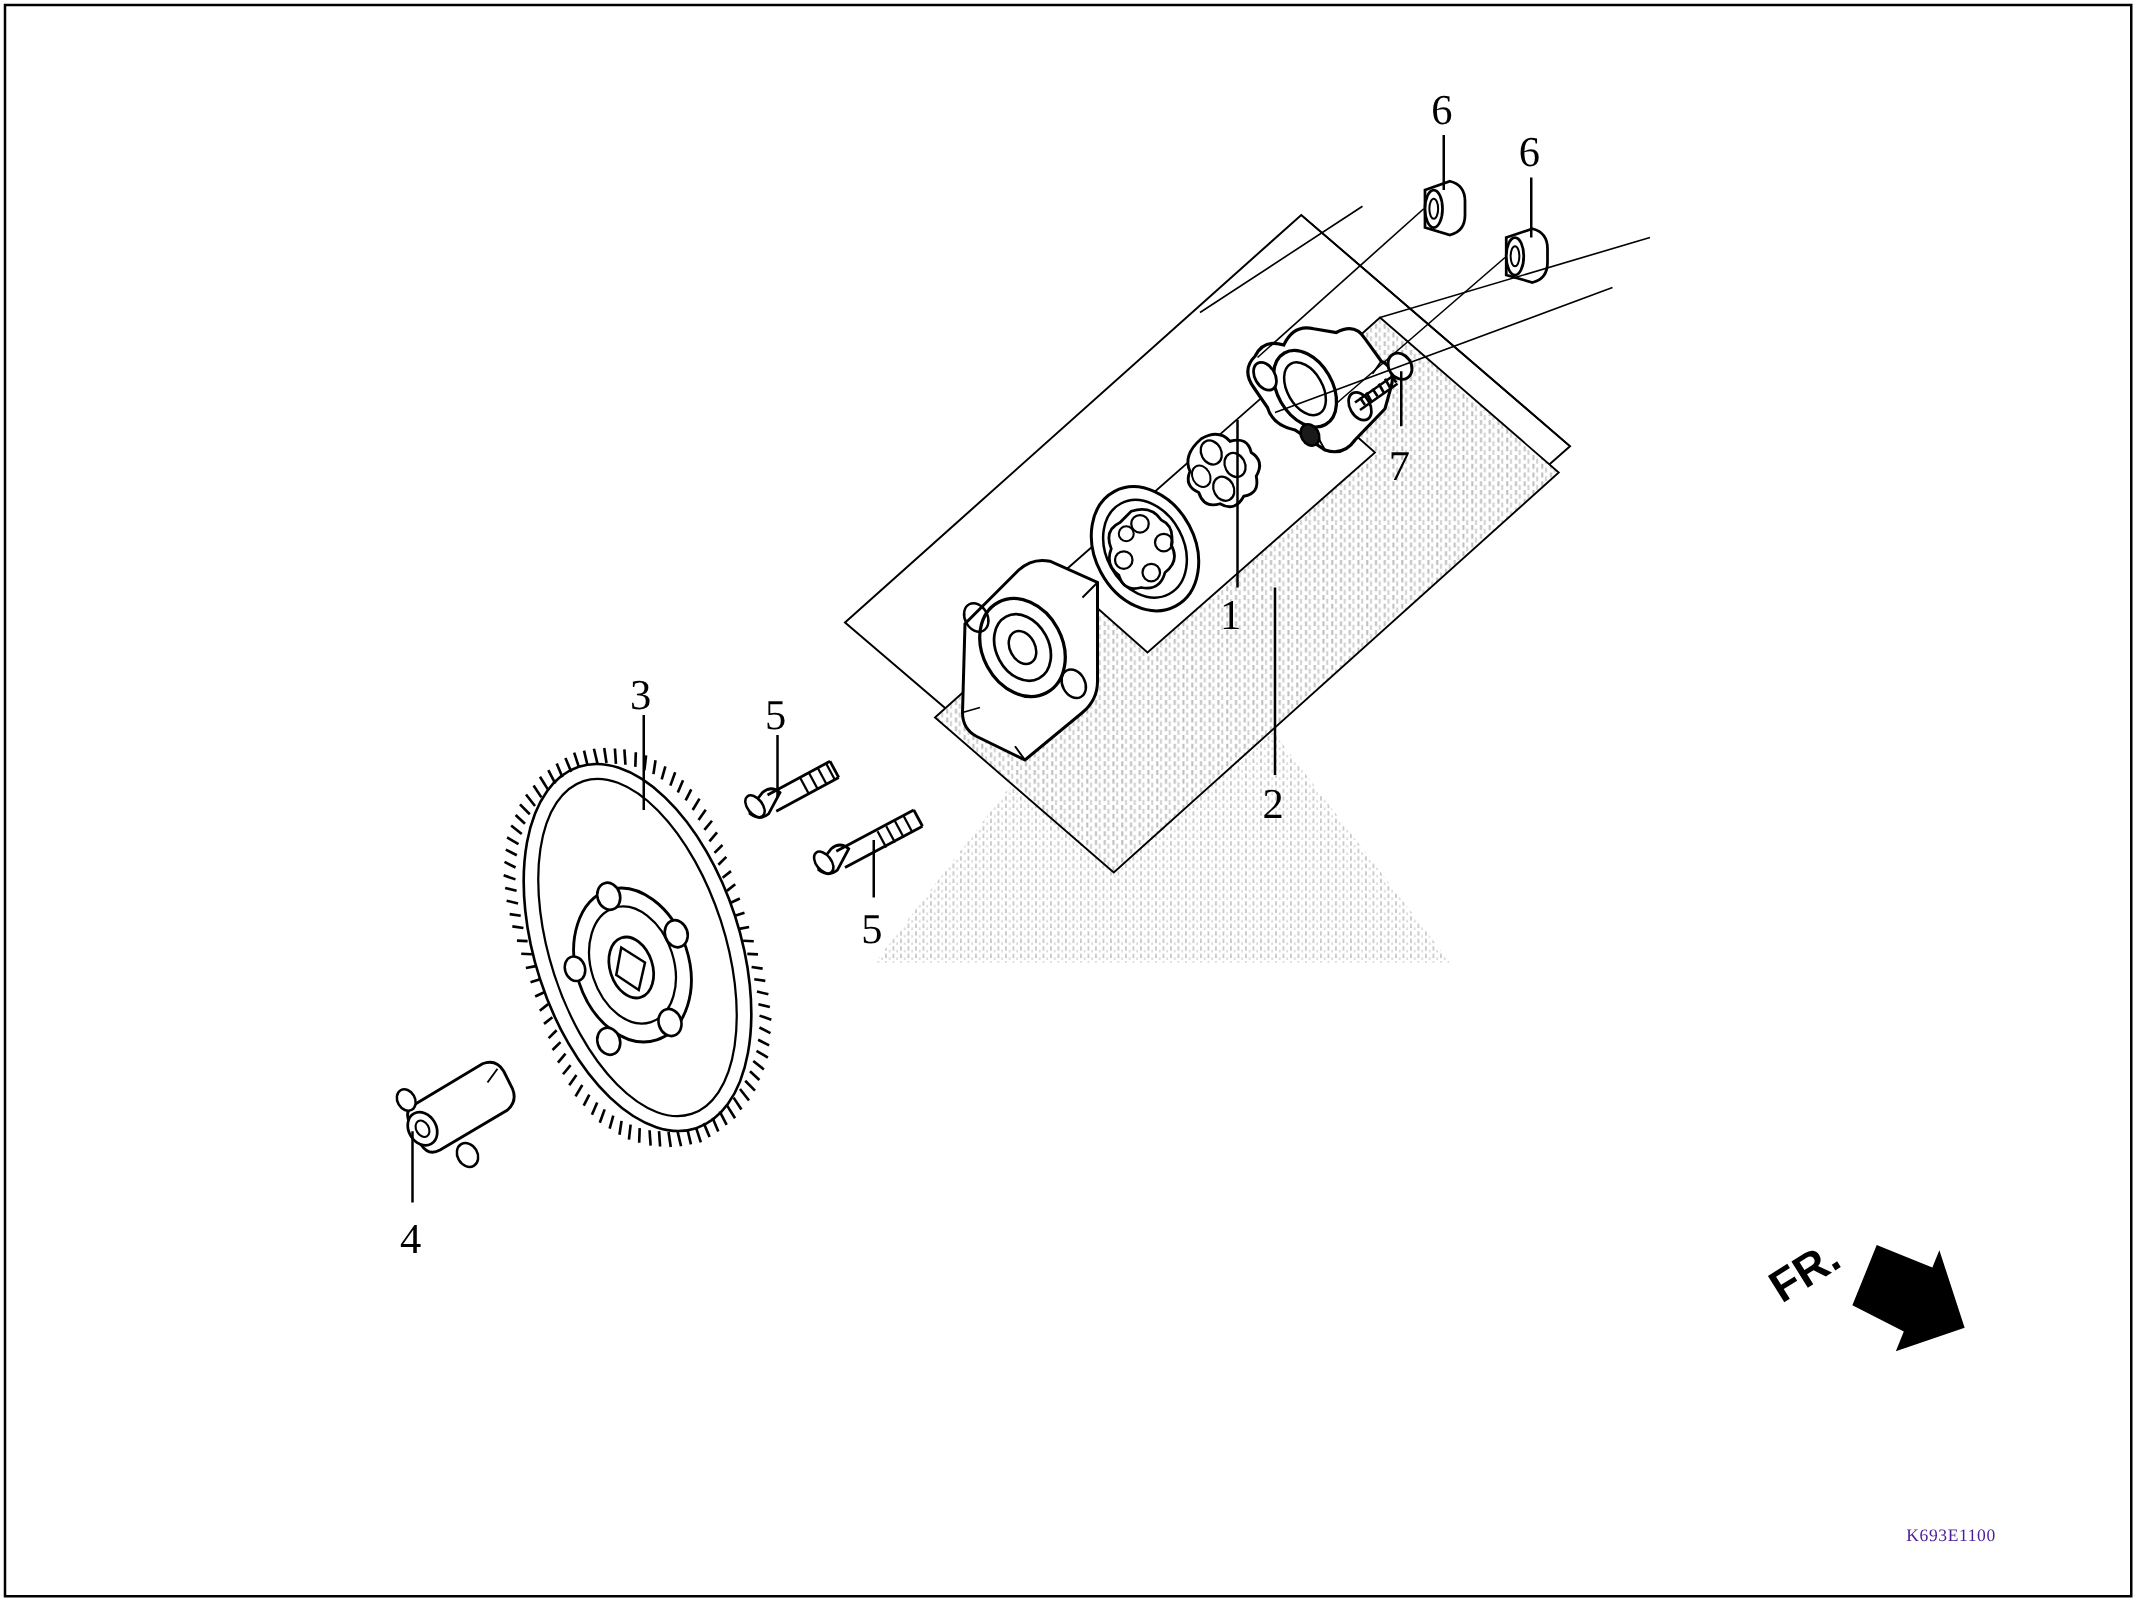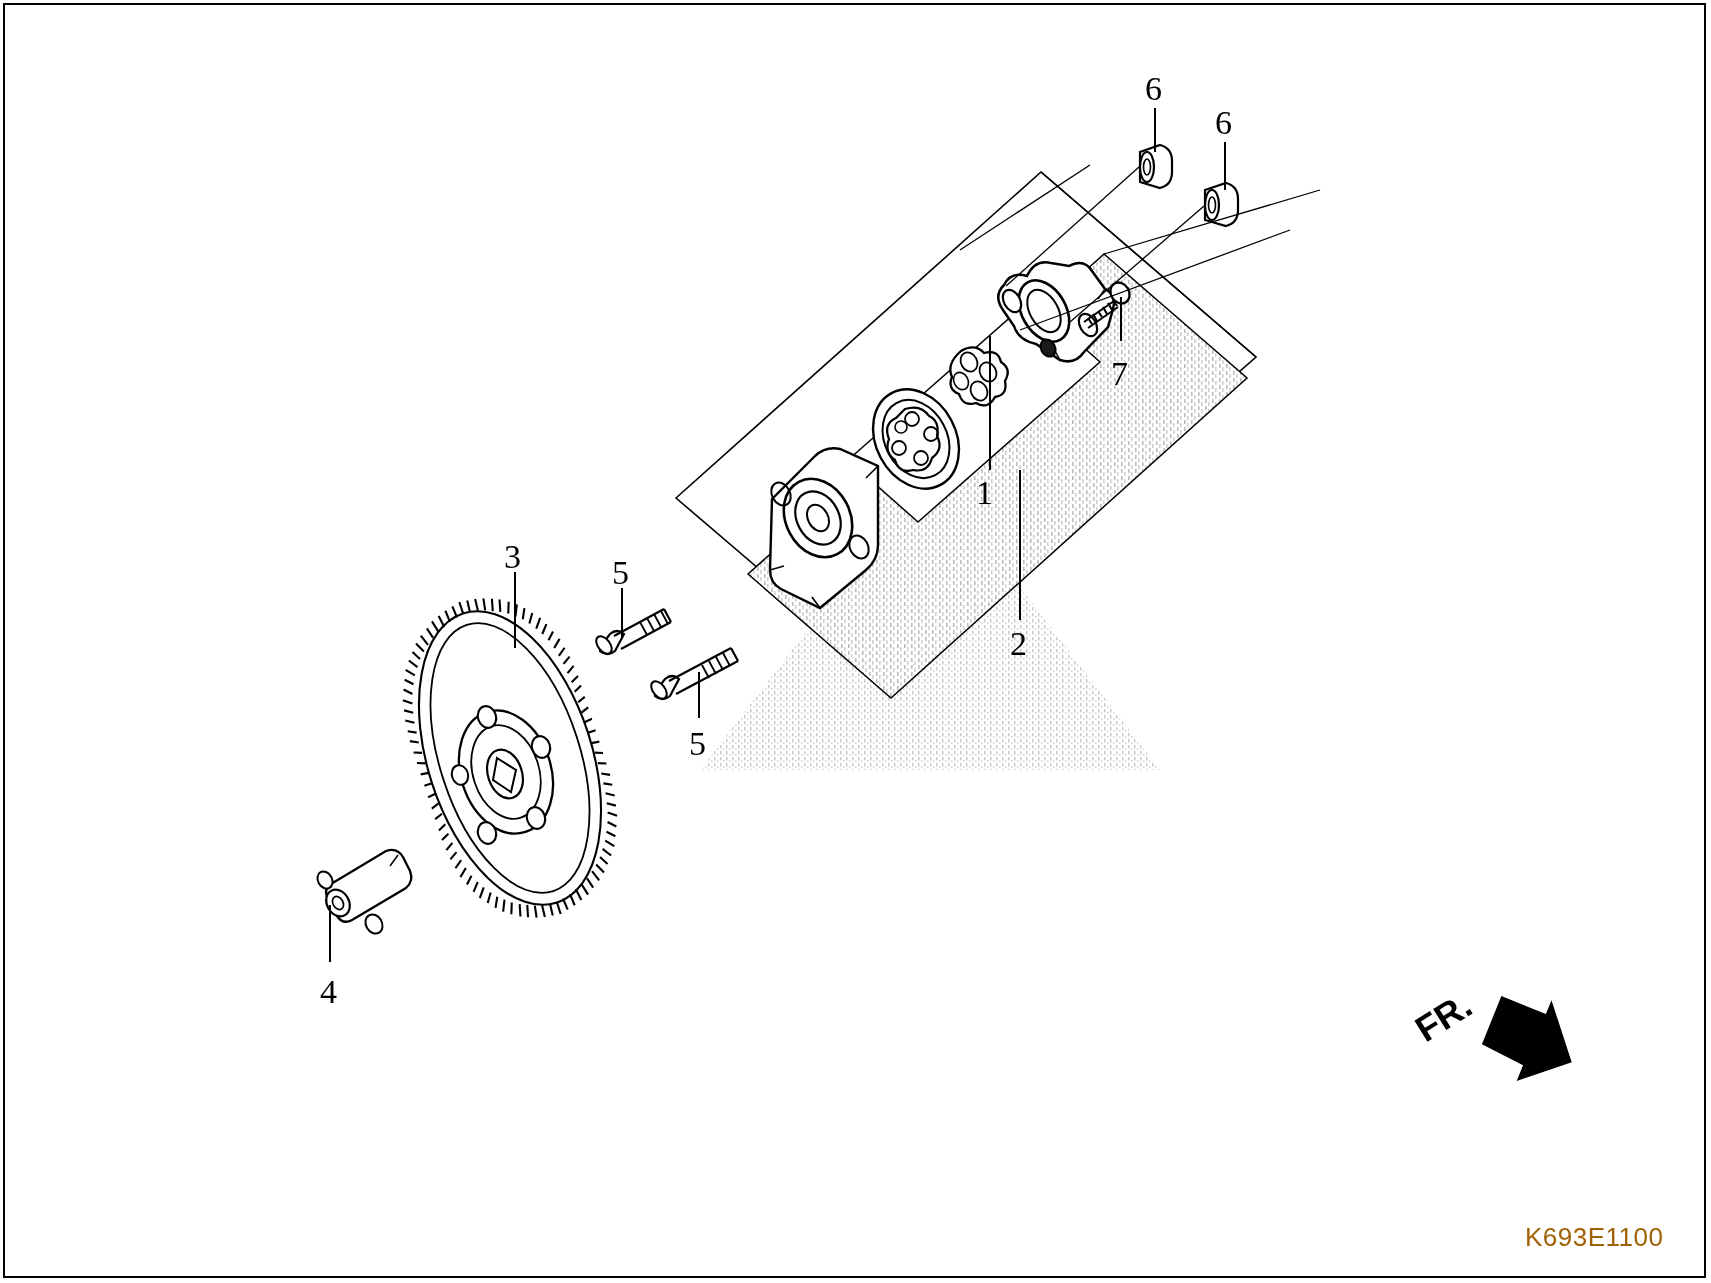--- a/index.html
+++ b/index.html
@@ -48,24 +48,24 @@
     font-family: "Liberation Sans", sans-serif;
     font-weight: bold;
     font-size: 36px;
     color: #000000;
     transform: rotate(-32deg);
     transform-origin: left top;
     white-space: nowrap;
   }
   .code-text {
     position: absolute;
-    font-family: Liberation Sans, sans-serif;
-    font-size: 26px;
+    font-family: Liberation Serif, serif;
+    font-size: 14px;
     letter-spacing: 0.5px;
-    color: #a16207;
+    color: #4c1d95;
     white-space: nowrap;
   }
   svg { display: block; }
 </style>
 </head>
 <body>
 
 <div id="page">
 
   <div id="frame"></div>

